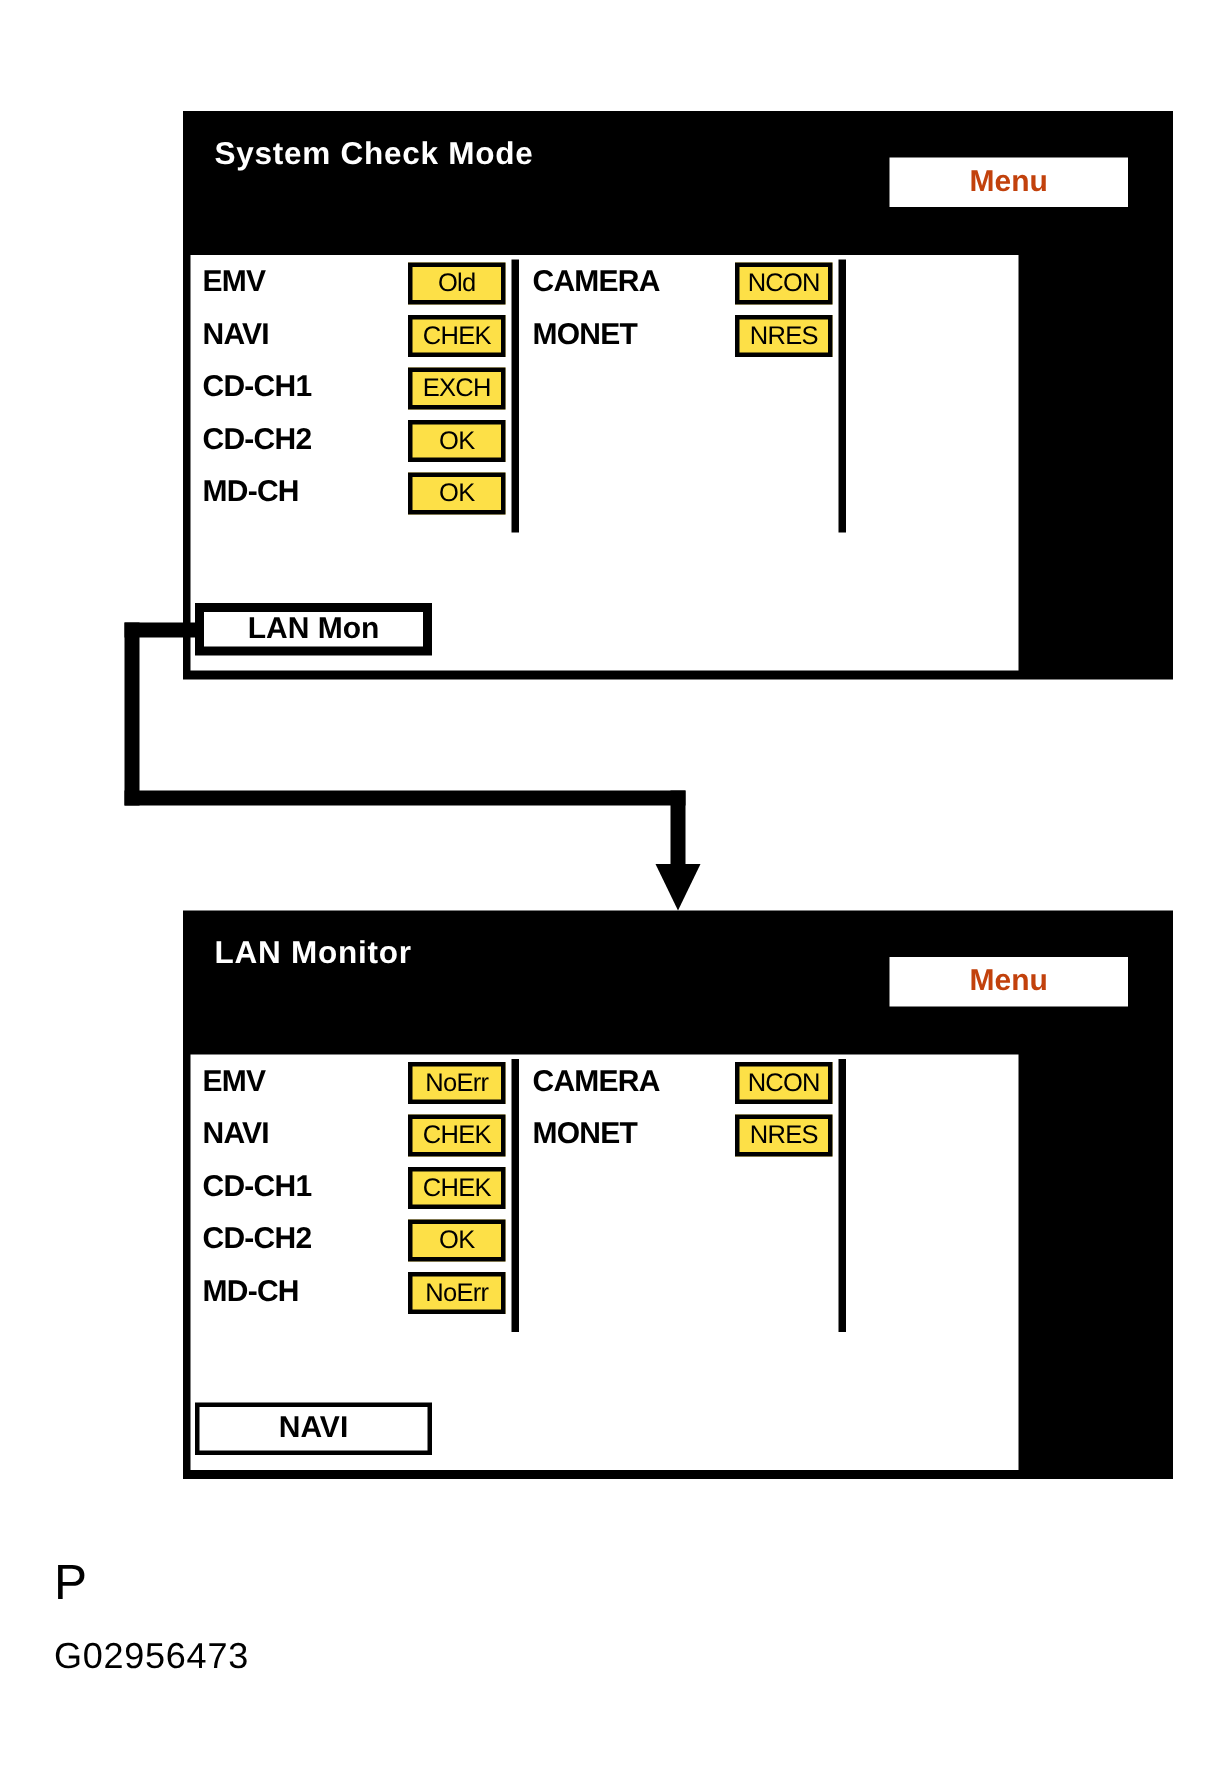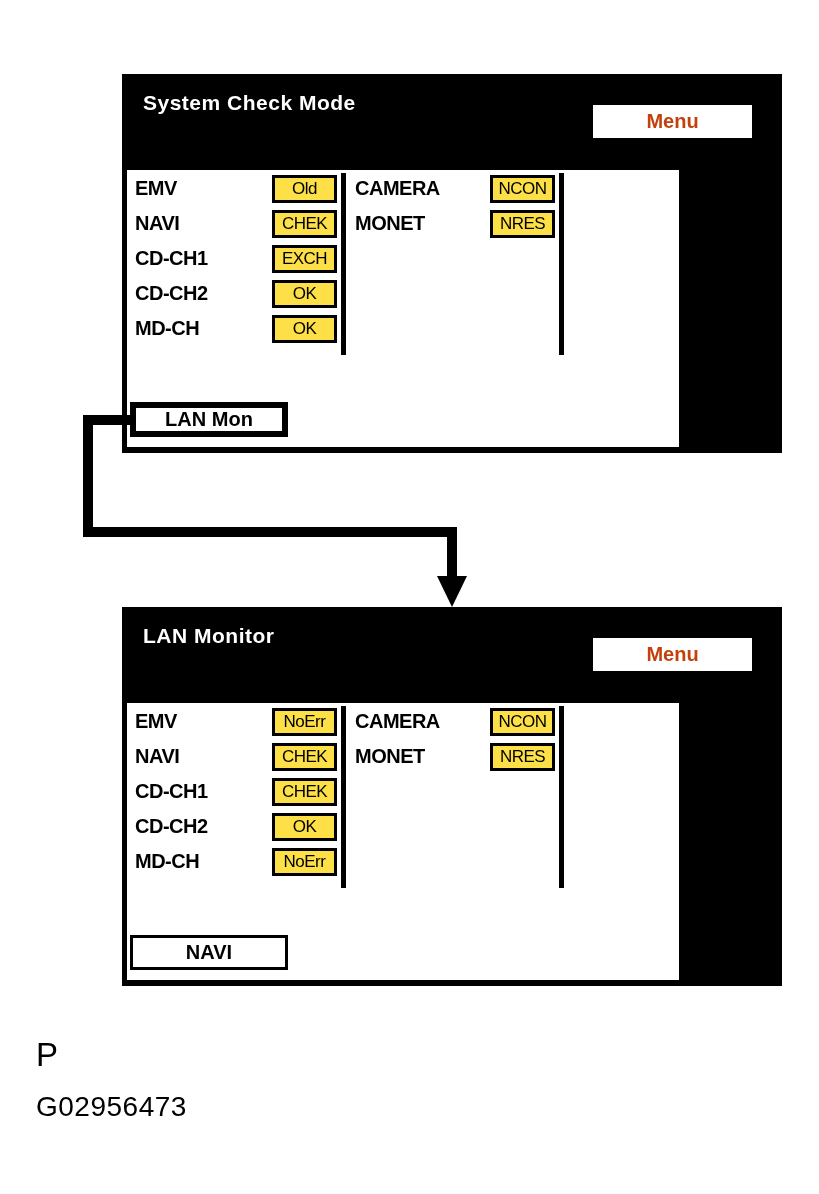--- a/index.html
+++ b/index.html
@@ -144,21 +144,21 @@
     position: absolute;
     left: 36px;
     top: 1036px;
     font-size: 33px;
     font-weight: normal;
   }
   .fig-code {
     position: absolute;
     left: 36px;
     top: 1091px;
-    font-size: 28px;
+    font-size: 24px;
     font-weight: normal;
     letter-spacing: 0.5px;
   }
 </style>
 </head>
 <body>
 
 <div id="page">
 
   <div class="screen-panel panel-1">

